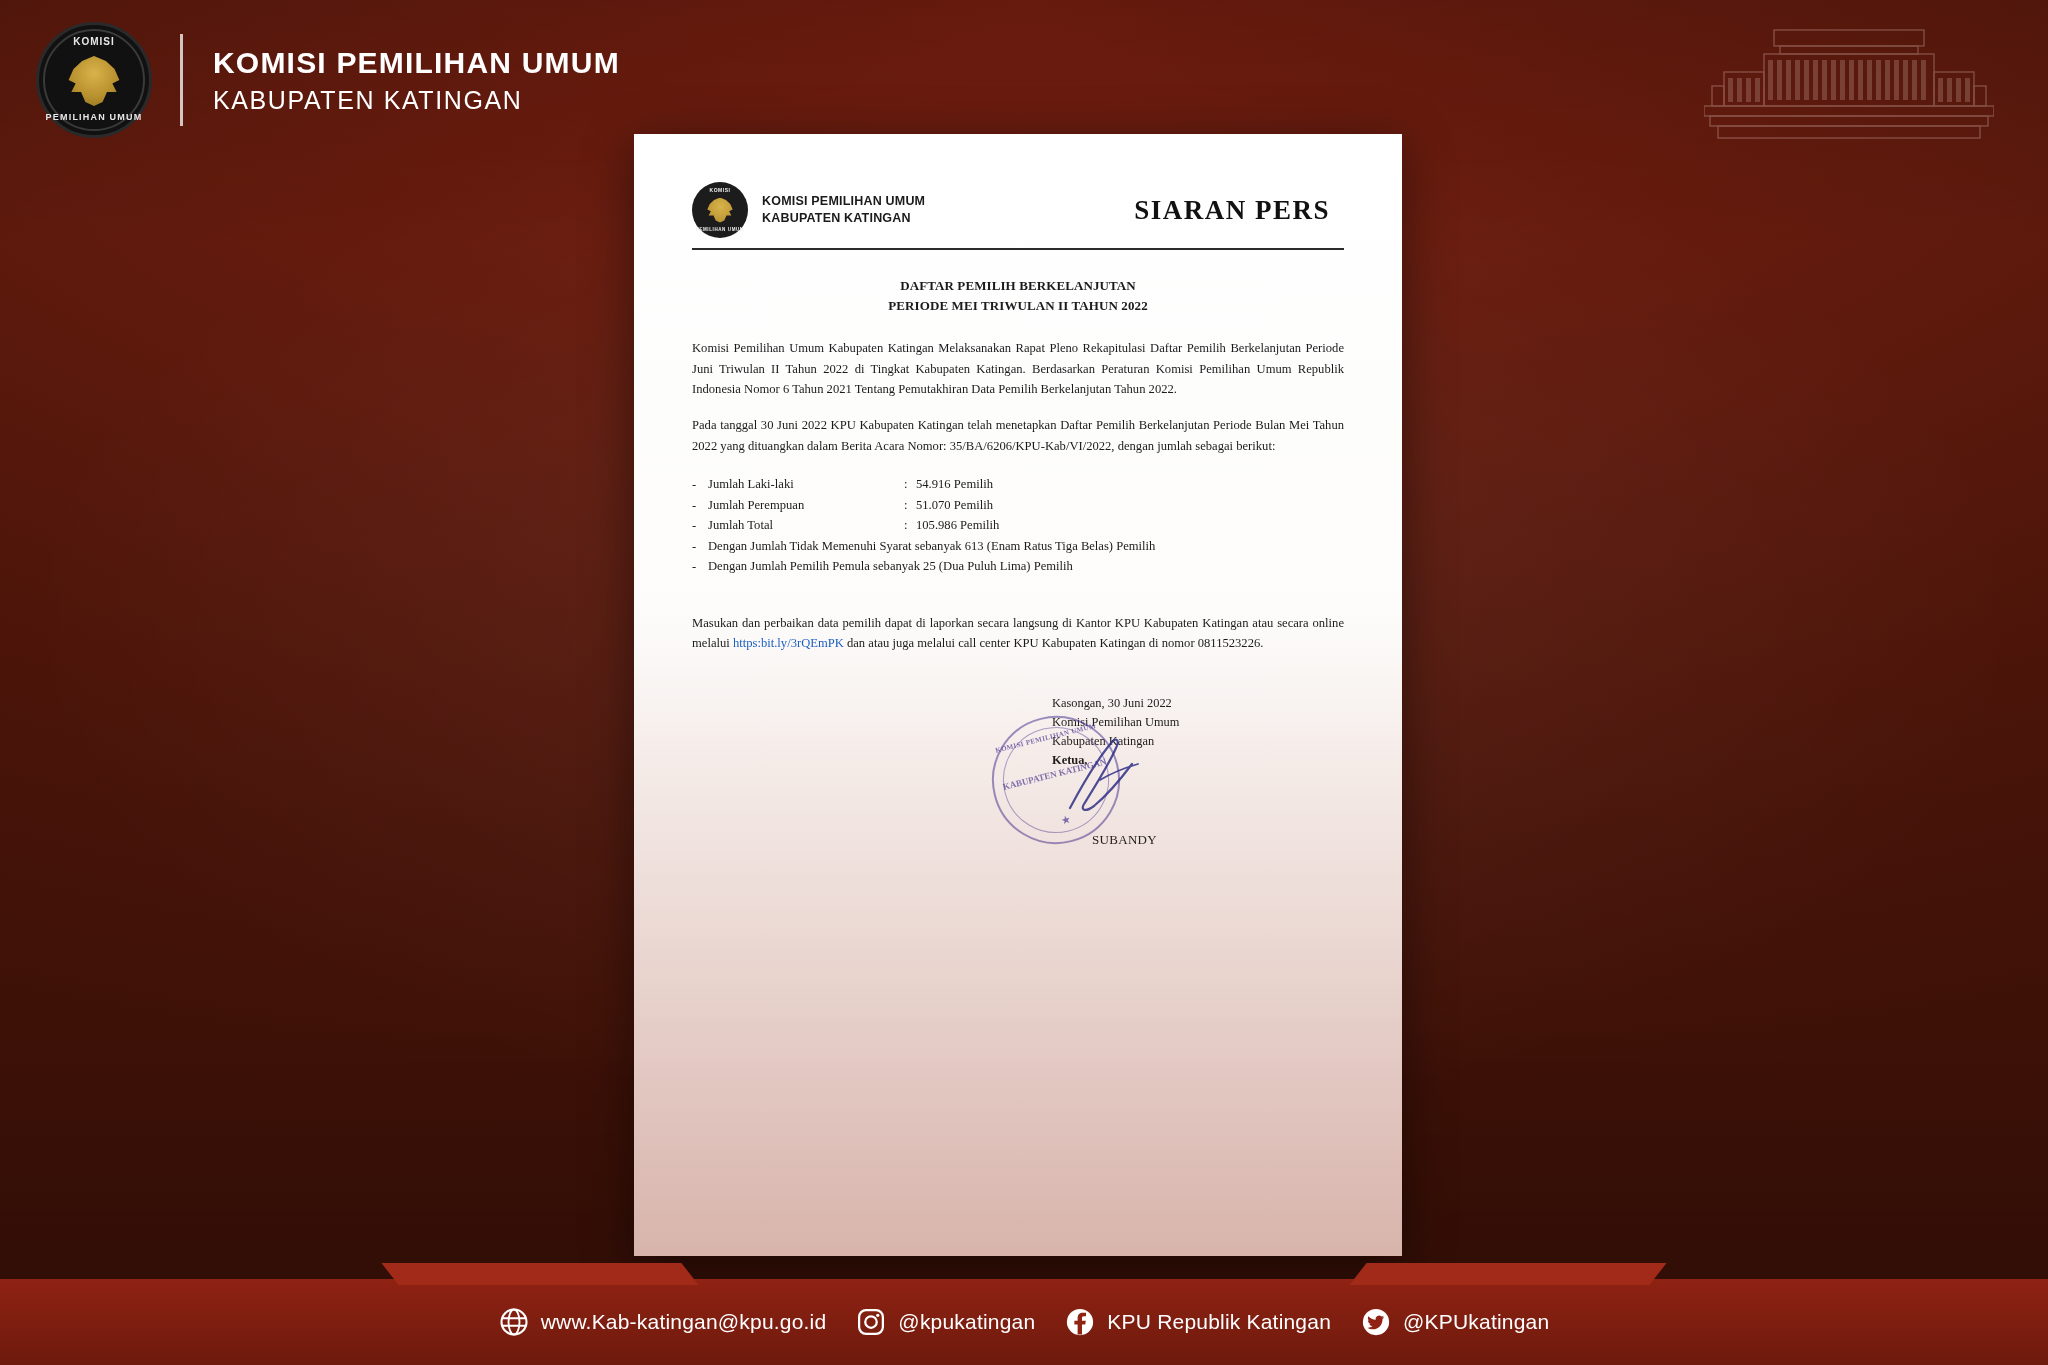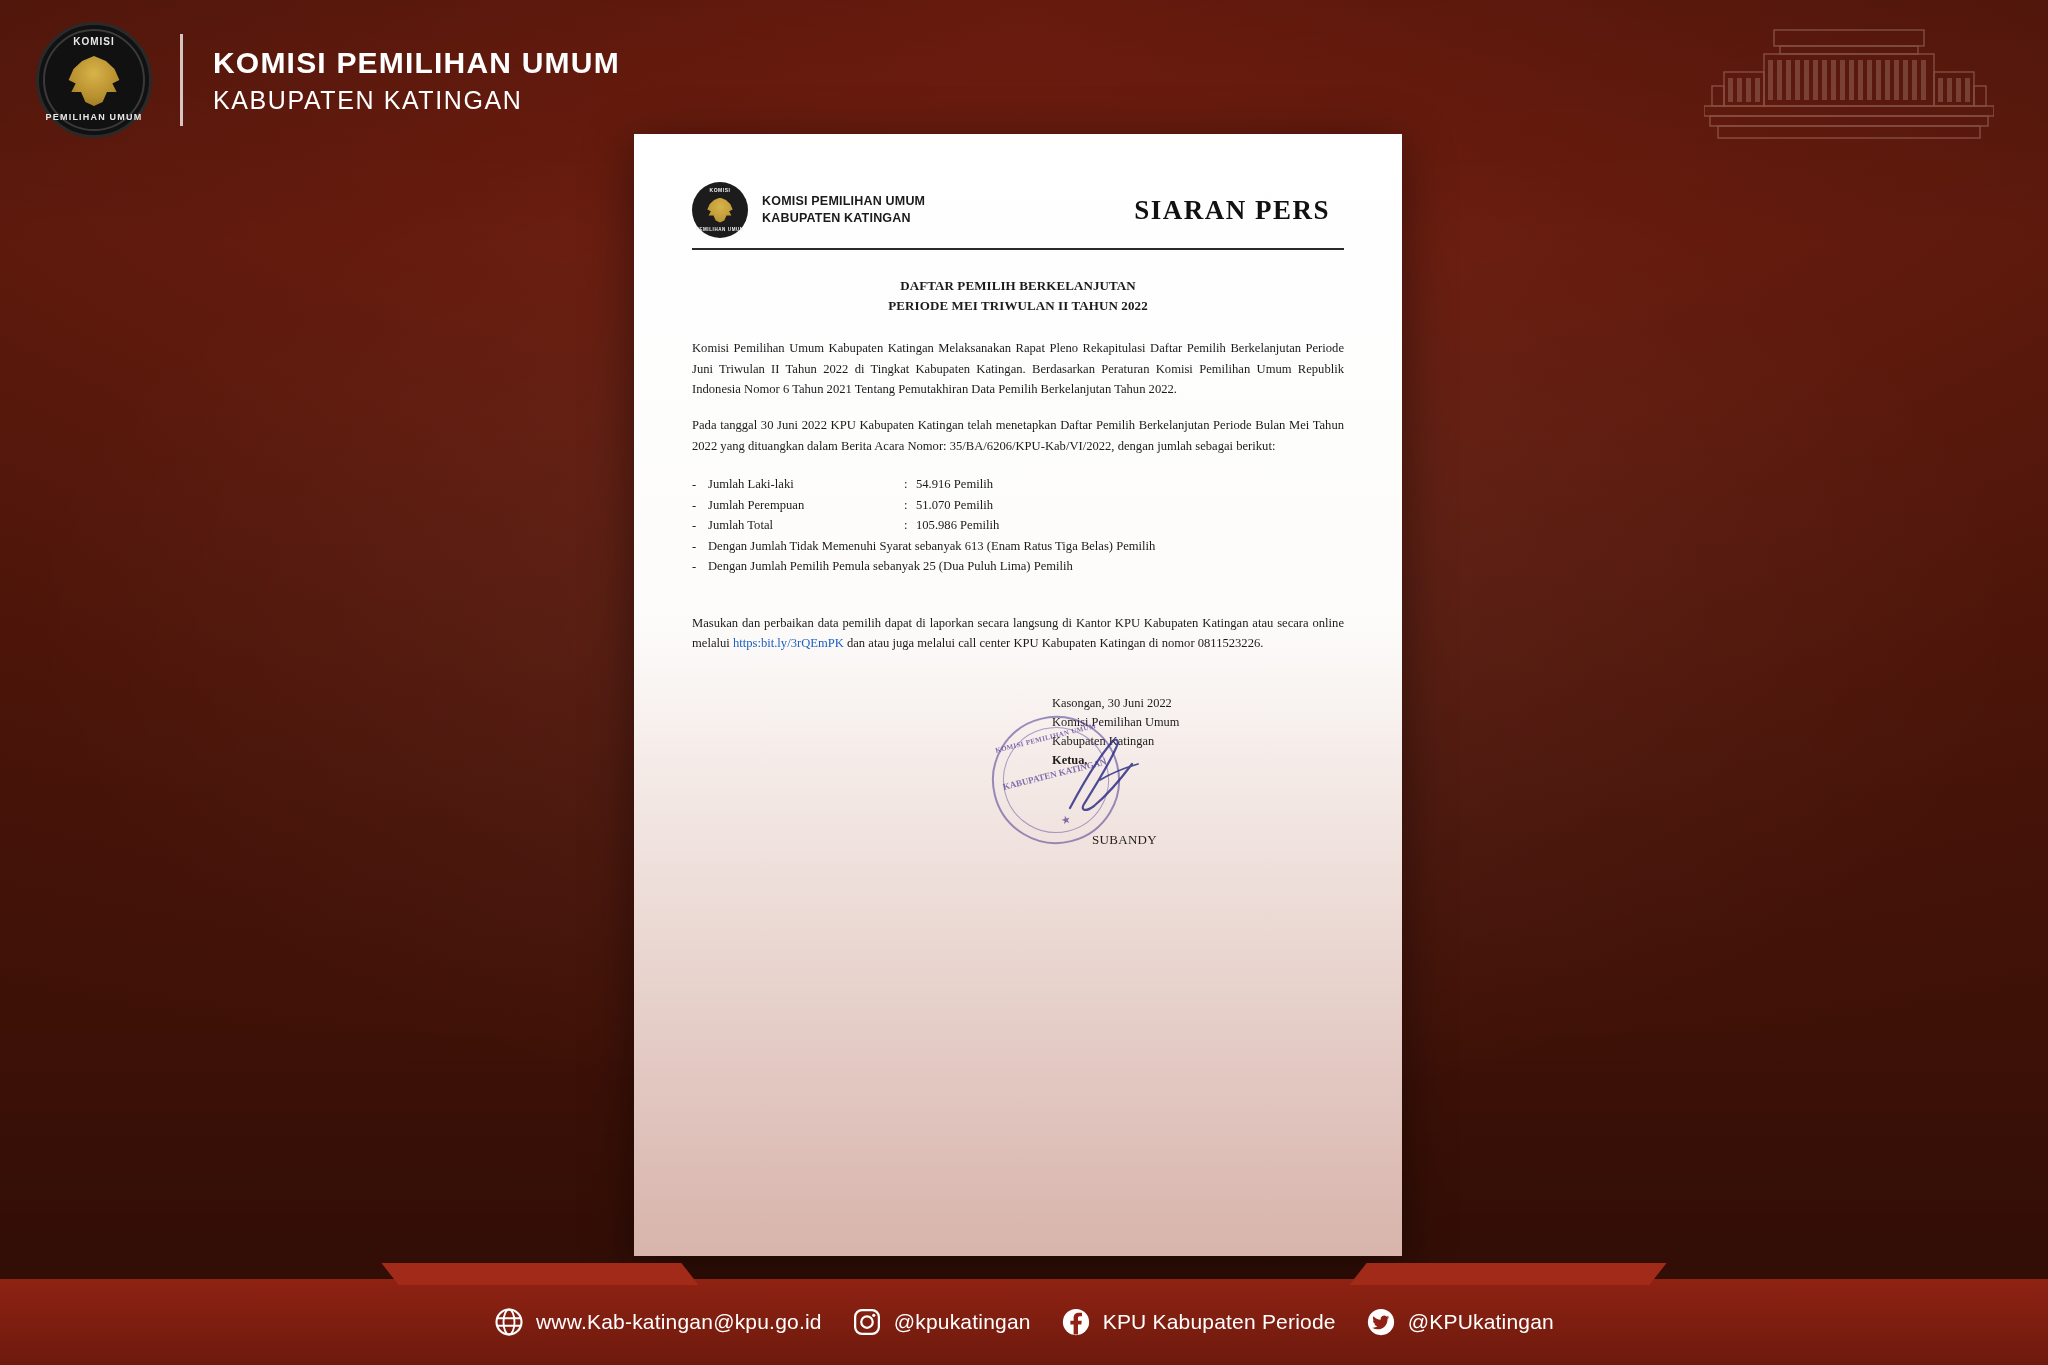--- a/index.html
+++ b/index.html
@@ -419,21 +419,21 @@
       <circle cx="17.4" cy="6.6" r="1.3" fill="#fff"></circle>
     </svg>
     <span class="f-label">@kpukatingan</span>
   </div>
 
   <div class="f-item">
     <svg class="f-icon" viewBox="0 0 24 24">
       <circle cx="12" cy="12" r="10.5" fill="#fff"></circle>
       <path d="M13.6 22v-8h2.6l.45-3.1H13.6V8.9c0-.9.28-1.5 1.6-1.5h1.6V4.65C16.5 4.6 15.5 4.5 14.3 4.5c-2.5 0-4.2 1.5-4.2 4.2v2.2H7.5V14h2.6v8z" fill="#8f2213"></path>
     </svg>
-    <span class="f-label">KPU Kabupaten Periode</span>
+    <span class="f-label">KPU Republik Katingan</span>
   </div>
 
   <div class="f-item">
     <svg class="f-icon" viewBox="0 0 24 24">
       <circle cx="12" cy="12" r="10.5" fill="#fff"></circle>
       <path d="M18.6 8.1c-.5.22-1.04.37-1.6.44.58-.35 1.02-.9 1.23-1.55-.54.32-1.14.55-1.77.68a2.78 2.78 0 0 0-4.74 2.54 7.9 7.9 0 0 1-5.73-2.9 2.78 2.78 0 0 0 .86 3.71c-.45-.01-.88-.14-1.26-.34v.03c0 1.35.96 2.47 2.23 2.73-.23.06-.48.1-.73.1-.18 0-.35-.02-.52-.05a2.79 2.79 0 0 0 2.6 1.93 5.58 5.58 0 0 1-3.46 1.19c-.22 0-.45-.01-.67-.04a7.87 7.87 0 0 0 4.26 1.25c5.11 0 7.9-4.23 7.9-7.9v-.36c.55-.39 1.02-.88 1.4-1.44z" fill="#8f2213"></path>
     </svg>
     <span class="f-label">@KPUkatingan</span>
   </div>
 </div>

